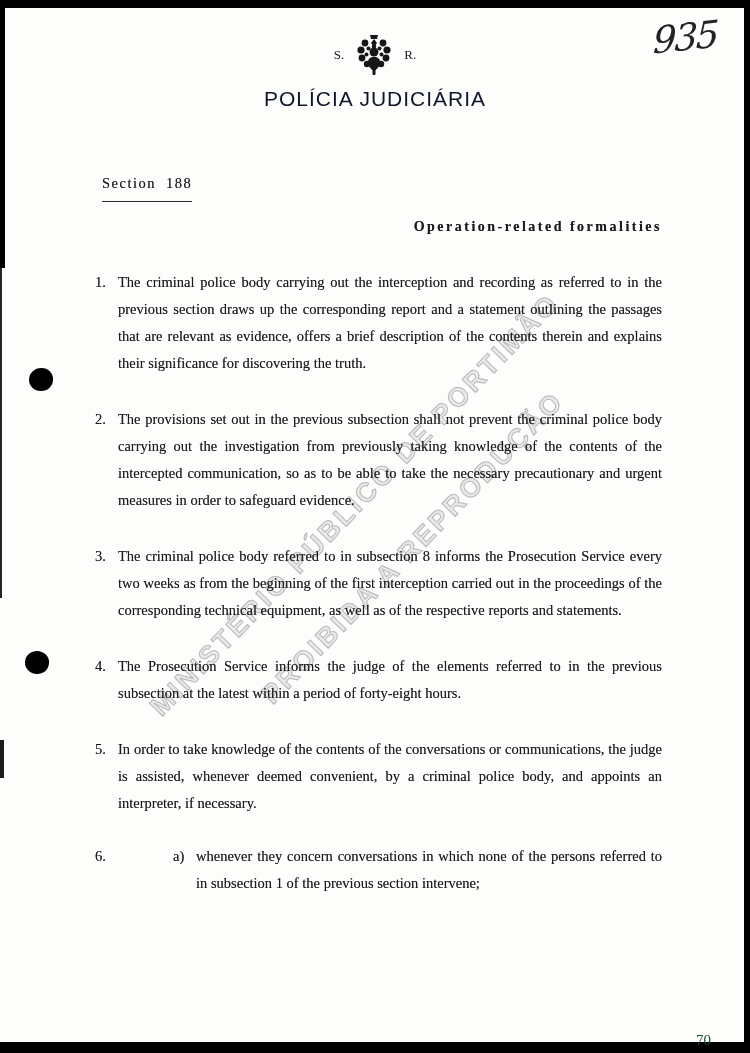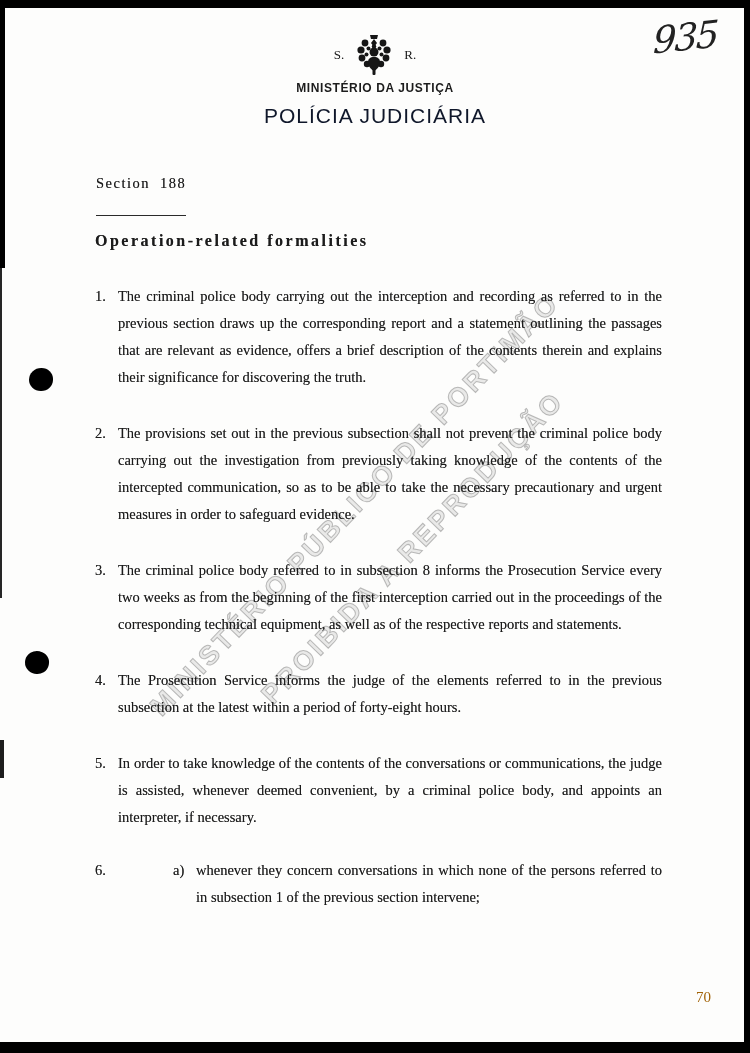--- a/index.html
+++ b/index.html
@@ -99,44 +99,44 @@
   
   .content {
     position:absolute; left:95px; top:170px; width:567px;
     font-size:14.5px; line-height:27px;
     color:#1b1b1b;
     z-index:2;
     text-shadow:0 0 .4px rgba(20,20,20,.55);
   }
   .section-label {
     display:inline-block;
-    margin-left:1px;
+    margin-left:7px;
     letter-spacing:1.5px; word-spacing:5px;
     border-bottom:1.6px solid #2a2a2a;
-    padding-bottom:18px;
+    padding-bottom:4px;
   }
   .doc-title {
     margin-top:11px;
-    text-align:left;
+    text-align:right;
     font-weight:bold;
     letter-spacing:2.5px;
-    font-size:16px;
+    font-size:14px;
   }
   .items { margin-top:29px; }
   .item { position:relative; padding-left:23px; }
   .item + .item { margin-top:26px; }
   .item-num { position:absolute; left:0; top:0; }
   .item-text { text-align:justify;margin-top:29px; }
   .sub-item { position:relative; margin-left:55px; padding-left:23px; }
   .sub-marker { position:absolute; left:0; top:0; }
   .sub-text { text-align:justify; }
 
   .page-number {
-    position:absolute; top:989px; right:39px;
-    font-size:15px; color:#a16207;
+    position:absolute; top:1032px; right:39px;
+    font-size:15px; color:#14532d;
     z-index:2;
   }
 </style>
 </head>
 <body>
 
 <div class="scan-page">
 
   <div class="edge edge-top"></div>
   <div class="edge edge-bottom"></div>
@@ -175,21 +175,20 @@
             <circle cx="21" cy="13.5" r="2.2"></circle>
             <circle cx="15.5" cy="15.5" r="2"></circle>
             <circle cx="26.5" cy="15.5" r="2"></circle>
             <circle cx="13.5" cy="21.5" r="2"></circle>
             <circle cx="28.5" cy="21.5" r="2"></circle>
           </g>
         </svg>
       </span>
       <span class="emblem-initial">R.</span>
     </div>
-    <div class="ministry">MINISTÉRIO DA JUSTIÇA</div>
     <div class="org-name">POLÍCIA JUDICIÁRIA</div>
   </div>
 
   <div class="content">
     <span class="section-label">Section 188</span>
 
     <div class="doc-title">Operation-related formalities</div>
 
     <div class="items">
 

